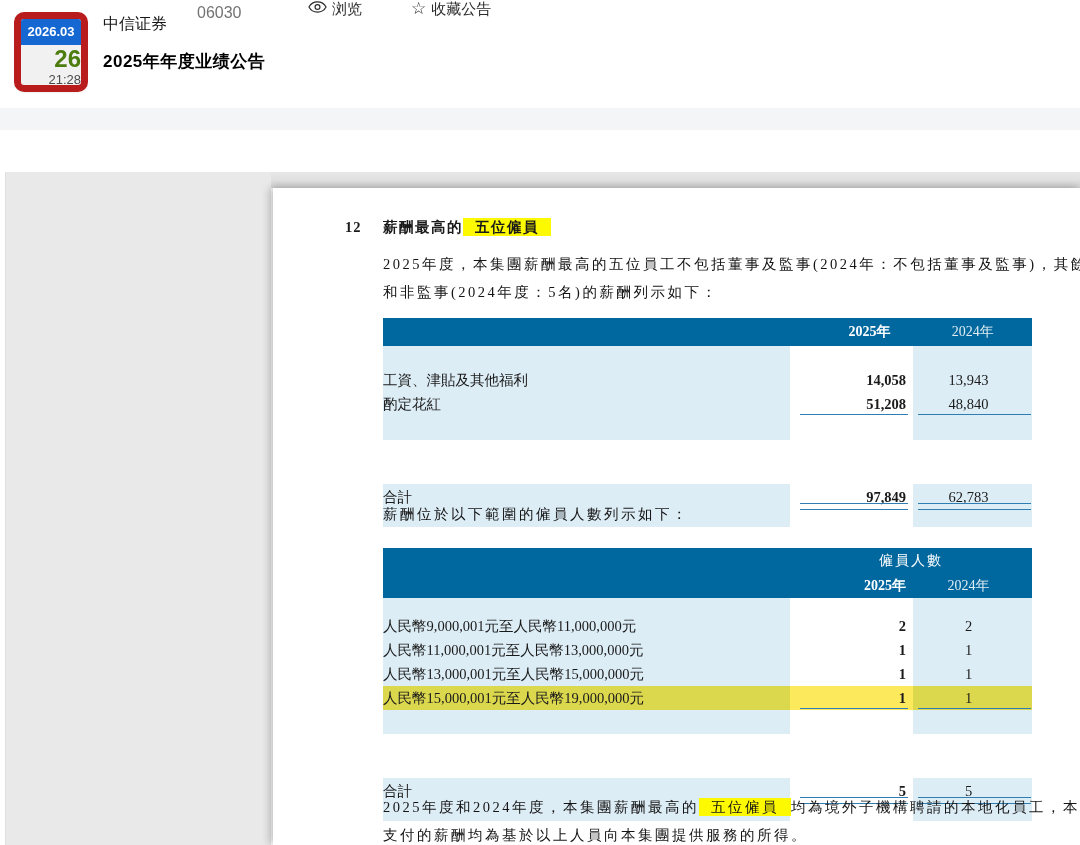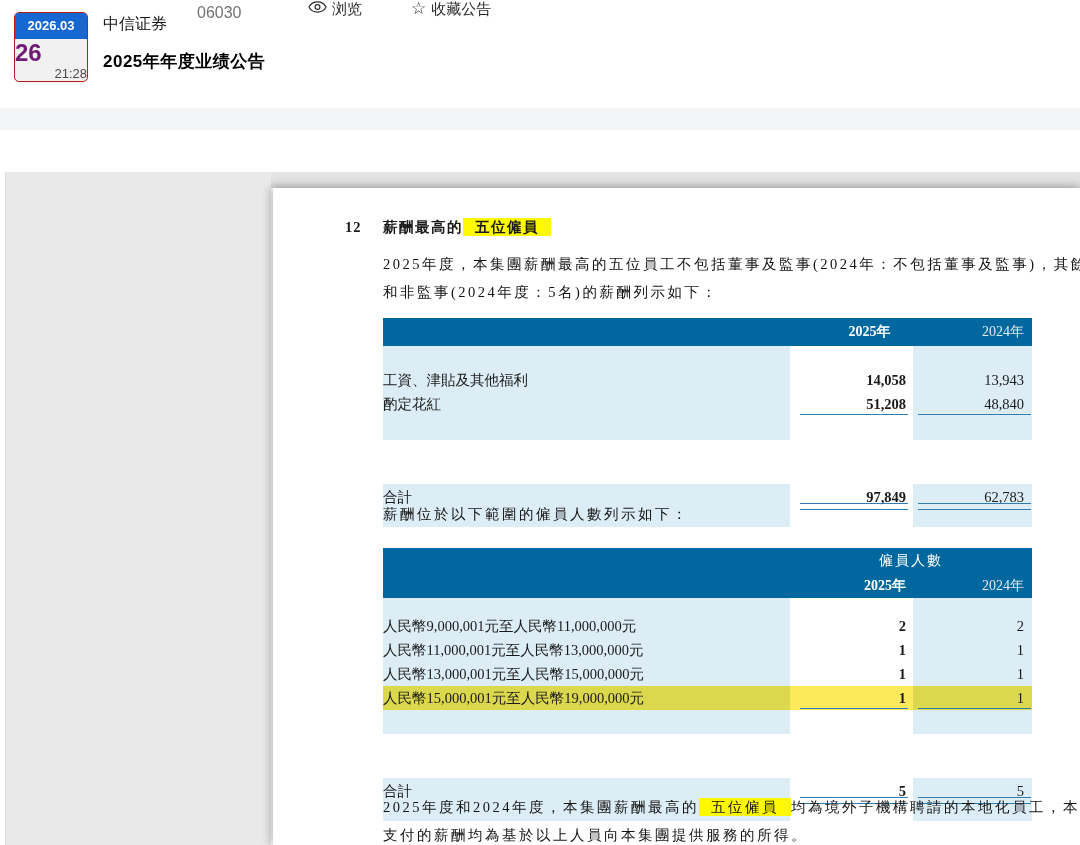--- a/index.html
+++ b/index.html
@@ -2,26 +2,26 @@
 <html style="--badge-blue: #1567d2; --band-gray: #f4f5f7; --panel-gray: #e9e9e9; --th-blue: #00689e; --cell-blue: #ddedf6; --line-blue: #2e7eb3; --mark-yellow: #fdf900; --hl-blue-cell: #dcd84e; --hl-white-cell: #fde95c;"><head>
 <meta charset="utf-8">
 <style>
   * { margin:0; padding:0; box-sizing:border-box; }
   html,body { width:1080px; height:845px; overflow:hidden; background:#fff;
               font-family:"Liberation Sans", sans-serif; color:#1a1a1a; }
   .stage { position:relative; width:1080px; height:845px; background:#fff; }
 
   
   .topbar { position:absolute; left:0; top:0; width:1080px; height:108px; background:#fff; }
-  .date-badge { position:absolute; left:14px; top:12px; width:74px; height:70px;
-                border:1px solid #b91c1c; border-radius:5px; background:#f1f1f2; overflow:hidden;
+  .date-badge { position:absolute; left:14px; top:12px; width:74px; height:80px;
+                border:7px solid #b91c1c; border-radius:10px; background:#f1f1f2; overflow:hidden;
                 box-shadow:0 1px 2px rgba(0,0,0,.06); }
   .db-month { height:26px; line-height:26px; text-align:center; color:#fff;
               font-size:13px; font-weight:600; background:var(--badge-blue,#1567d2); }
-  .db-day   { height:27px; line-height:28px; text-align:left; font-size:24px; font-weight:700; color:#701a75; }
+  .db-day   { height:27px; line-height:28px; text-align:right; font-size:24px; font-weight:700; color:#4d7c0f; }
   .db-time  { height:16px; line-height:15px; text-align:right; font-size:13px; color:#4a4a4a; }
 
   .company  { position:absolute; left:103px; top:14px; font-size:16px; color:#141414; cursor:pointer; }
   .code     { position:absolute; left:197px; top:4px; font-size:16px; color:#737373; cursor:pointer; }
   .act      { position:absolute; top:0; font-size:15px; color:#2b2b2b; cursor:pointer;
               display:flex; gap:5px; height:22px; }
   .act-browse { left:308px; }
   .act-fav    { left:411px; }
   .star     { font-size:17px; line-height:17px; color:#2b2b2b; }
   .eye svg  { display:block; }
@@ -54,21 +54,21 @@
   .p3 { top:605px; }
 
   
   .fin-table { position:absolute; left:110px; width:649px; font-size:14.5px; }
   .t1 { top:130px; }
   .t2 { top:360px; }
   .frow { display:flex; }
   .cell { position:relative; }
   .c1 { width:407px; }
   .c2 { width:123px; text-align:right; padding-right:7px; }
-  .c3 { width:119px; text-align:right; padding-right:8px; }
+  .c3 { width:119px; text-align:center; padding-right:8px; }
   .thead { background:var(--th-blue,#00689e); color:#fff;gap:24px; }
   .thead .yr { font-size:14px; }
   .thead .b  { font-weight:700; }
   .thead .dim { color:rgba(255,255,255,.88); }
   .h28 { height:28px; line-height:28px; }
   .h25 { height:25px; line-height:25px; }
   .cg  { width:242px; text-align:center; letter-spacing:2px; font-size:14px; }
   .tbody .c1, .tbody .c3 { background:var(--cell-blue,#ddedf6); }
   .tbody .c2 { background:#fff; font-weight:700; }
   .tbody { color:#1a1a1a; }

